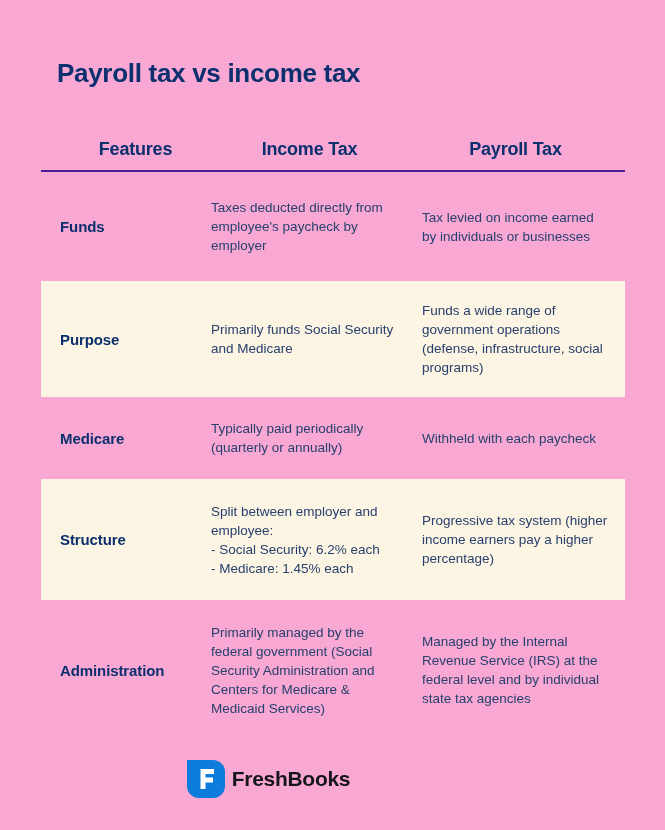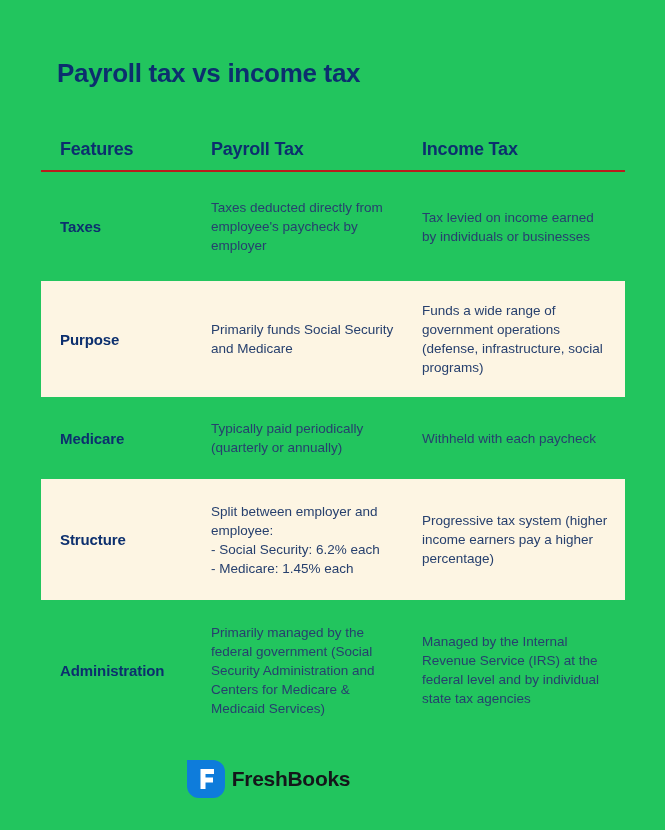--- a/index.html
+++ b/index.html
@@ -2,21 +2,21 @@
 <html><head>
 <meta charset="utf-8">
 <style>
   * { margin: 0; padding: 0; box-sizing: border-box; }
   html, body { background: #ffffff; }
   body { font-family: "Liberation Sans", sans-serif; }
   .page {
     position: relative;
     width: 665px;
     height: 830px;
-    background: #22c55e;
+    background: #f9a8d4;
     overflow: hidden;
   }
   .title {
     position: absolute;
     left: 57px;
     top: 58px;
     font-size: 26px;
     font-weight: bold;
     letter-spacing: -0.3px;
     color: #0C2F6E;
@@ -27,21 +27,22 @@
     top: 128px;
     width: 584px;
   }
   .grid-row {
     display: grid;
     grid-template-columns: 170px 211px 203px;
     align-items: center;
   }
   .header-row {
     height: 44px;
-    border-bottom: 2px solid #b91c1c;
+    border-bottom: 2px solid #4c1d95;
+    text-align: center;
   }
   .header-cell {
     font-size: 18px;
     font-weight: bold;
     color: #0C2F6E;
     letter-spacing: -0.2px;
   }
   .cell-1 { padding-left: 19px; }
   .cell-2 { padding-right: 16px; }
   .cell-3 { padding-right: 14px; }
@@ -86,26 +87,26 @@
 <body>
 
 <div class="page">
 
   <h1 class="title">Payroll tax vs income tax</h1>
 
   <div class="table">
 
     <div class="grid-row header-row">
       <div class="header-cell cell-1">Features</div>
+      <div class="header-cell cell-3">Income Tax</div>
       <div class="header-cell cell-2">Payroll Tax</div>
-      <div class="header-cell cell-3">Income Tax</div>
     </div>
 
     <div class="grid-row body-row row-type">
-      <div class="feature-label cell-1">Taxes</div>
+      <div class="feature-label cell-1">Funds</div>
       <div class="cell-text cell-2">Taxes deducted directly from employee's paycheck by employer</div>
       <div class="cell-text cell-3">Tax levied on income earned by individuals or businesses</div>
     </div>
 
     <div class="grid-row body-row cream row-purpose">
       <div class="feature-label cell-1">Purpose</div>
       <div class="cell-text cell-2">Primarily funds Social Security and Medicare</div>
       <div class="cell-text cell-3">Funds a wide range of government operations (defense, infrastructure, social programs)</div>
     </div>
 

